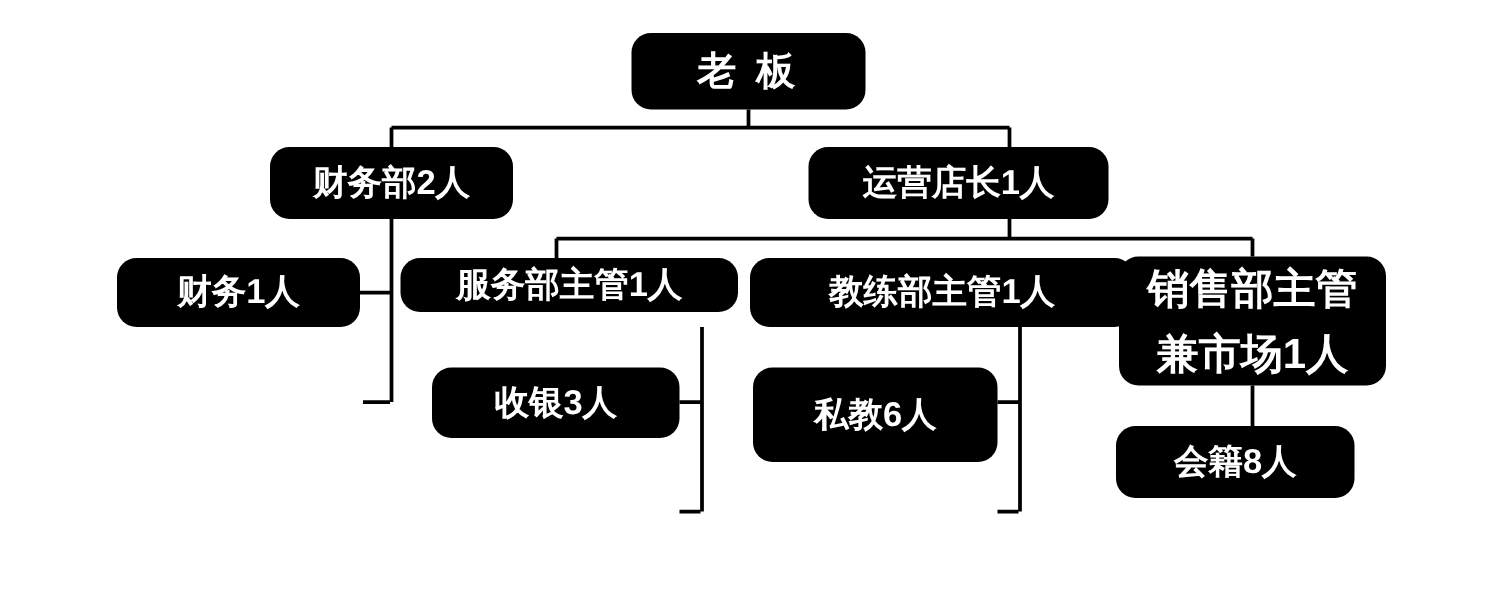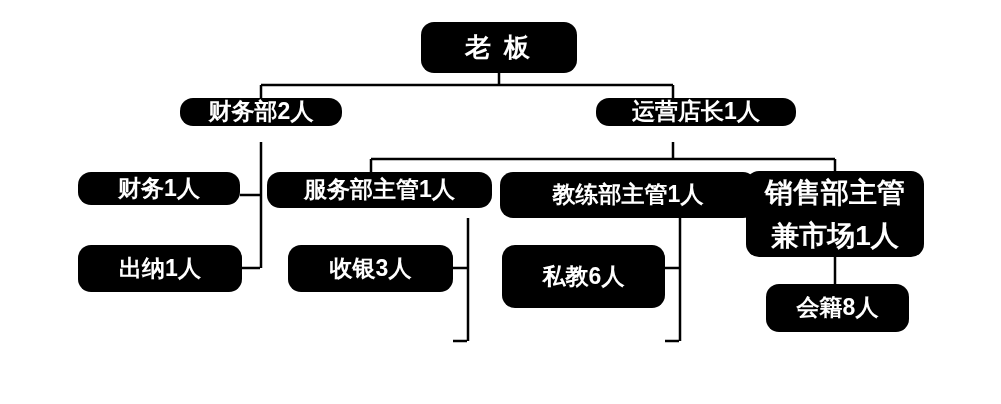--- a/index.html
+++ b/index.html
@@ -72,56 +72,53 @@
              M680 218 V341
              M665 268 H680
              M665 341 H679
              M835 257 V284" stroke="#000000" stroke-width="2.5" fill="none"></path>
   </svg>
 
   <div class="node" style="left:421px;top:22px;width:156px;height:51px">
     <span class="lbl boss">老 板</span>
   </div>
 
-  <div class="node" style="left:180px;top:98px;width:162px;height:28px">
+  <div class="node" style="left:180px;top:98px;width:162px;height:48px">
     <span class="lbl">财务部2人</span>
   </div>
 
-  <div class="node" style="left:596px;top:98px;width:200px;height:28px">
+  <div class="node" style="left:539px;top:98px;width:200px;height:48px">
     <span class="lbl">运营店长1人</span>
   </div>
 
-  <div class="node" style="left:78px;top:172px;width:162px;height:33px">
+  <div class="node" style="left:78px;top:172px;width:162px;height:46px">
     <span class="lbl">财务1人</span>
   </div>
 
   <div class="node" style="left:267px;top:172px;width:225px;height:36px">
     <span class="lbl">服务部主管1人</span>
   </div>
 
   <div class="node" style="left:500px;top:172px;width:256px;height:46px">
     <span class="lbl">教练部主管1人</span>
   </div>
 
   <div class="node two-line" style="left:746px;top:171px;width:178px;height:86px">
     <span class="lbl">销售部主管</span>
     <span class="lbl">兼市场1人</span>
   </div>
 
-  <div class="node" style="left:78px;top:245px;width:164px;height:47px">
-    <span class="lbl">出纳1人</span>
-  </div>
 
   <div class="node" style="left:288px;top:245px;width:165px;height:47px">
     <span class="lbl">收银3人</span>
   </div>
 
   <div class="node" style="left:502px;top:245px;width:163px;height:63px">
     <span class="lbl">私教6人</span>
   </div>
 
-  <div class="node" style="left:766px;top:284px;width:143px;height:48px">
+  <div class="node" style="left:744px;top:284px;width:159px;height:48px">
     <span class="lbl">会籍8人</span>
   </div>
 
 
 
 </div>
 
 </body></html>

